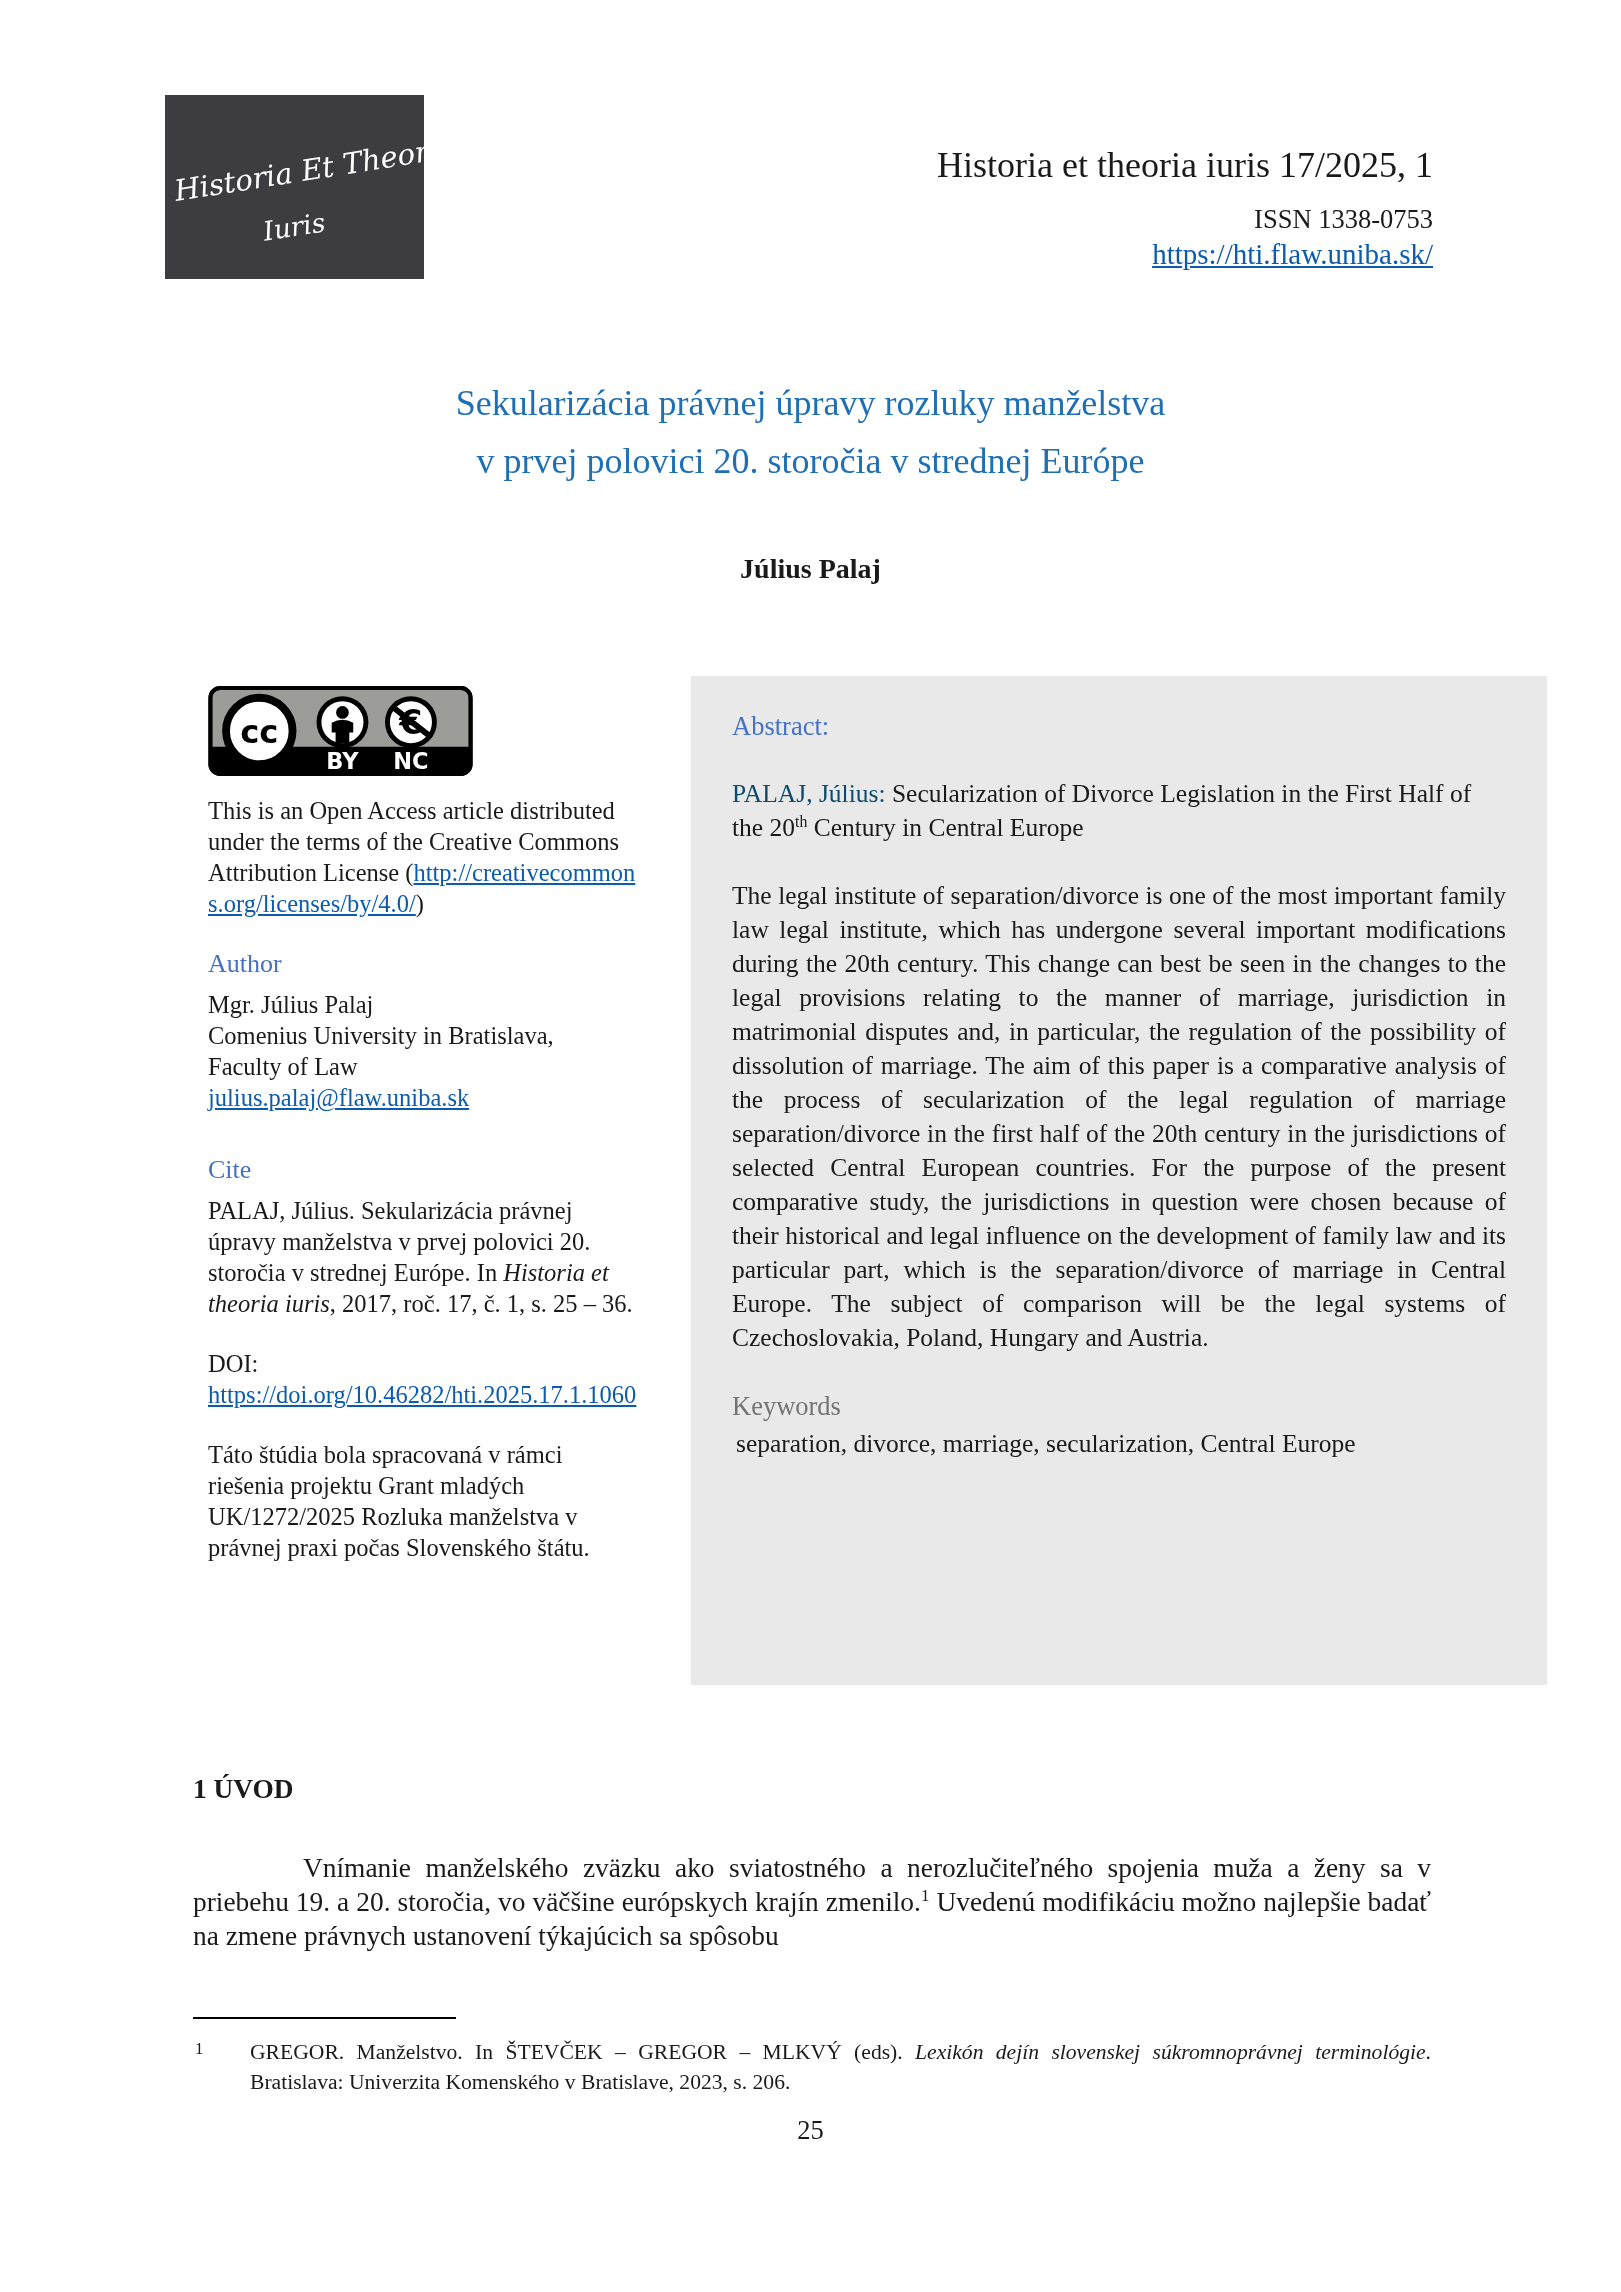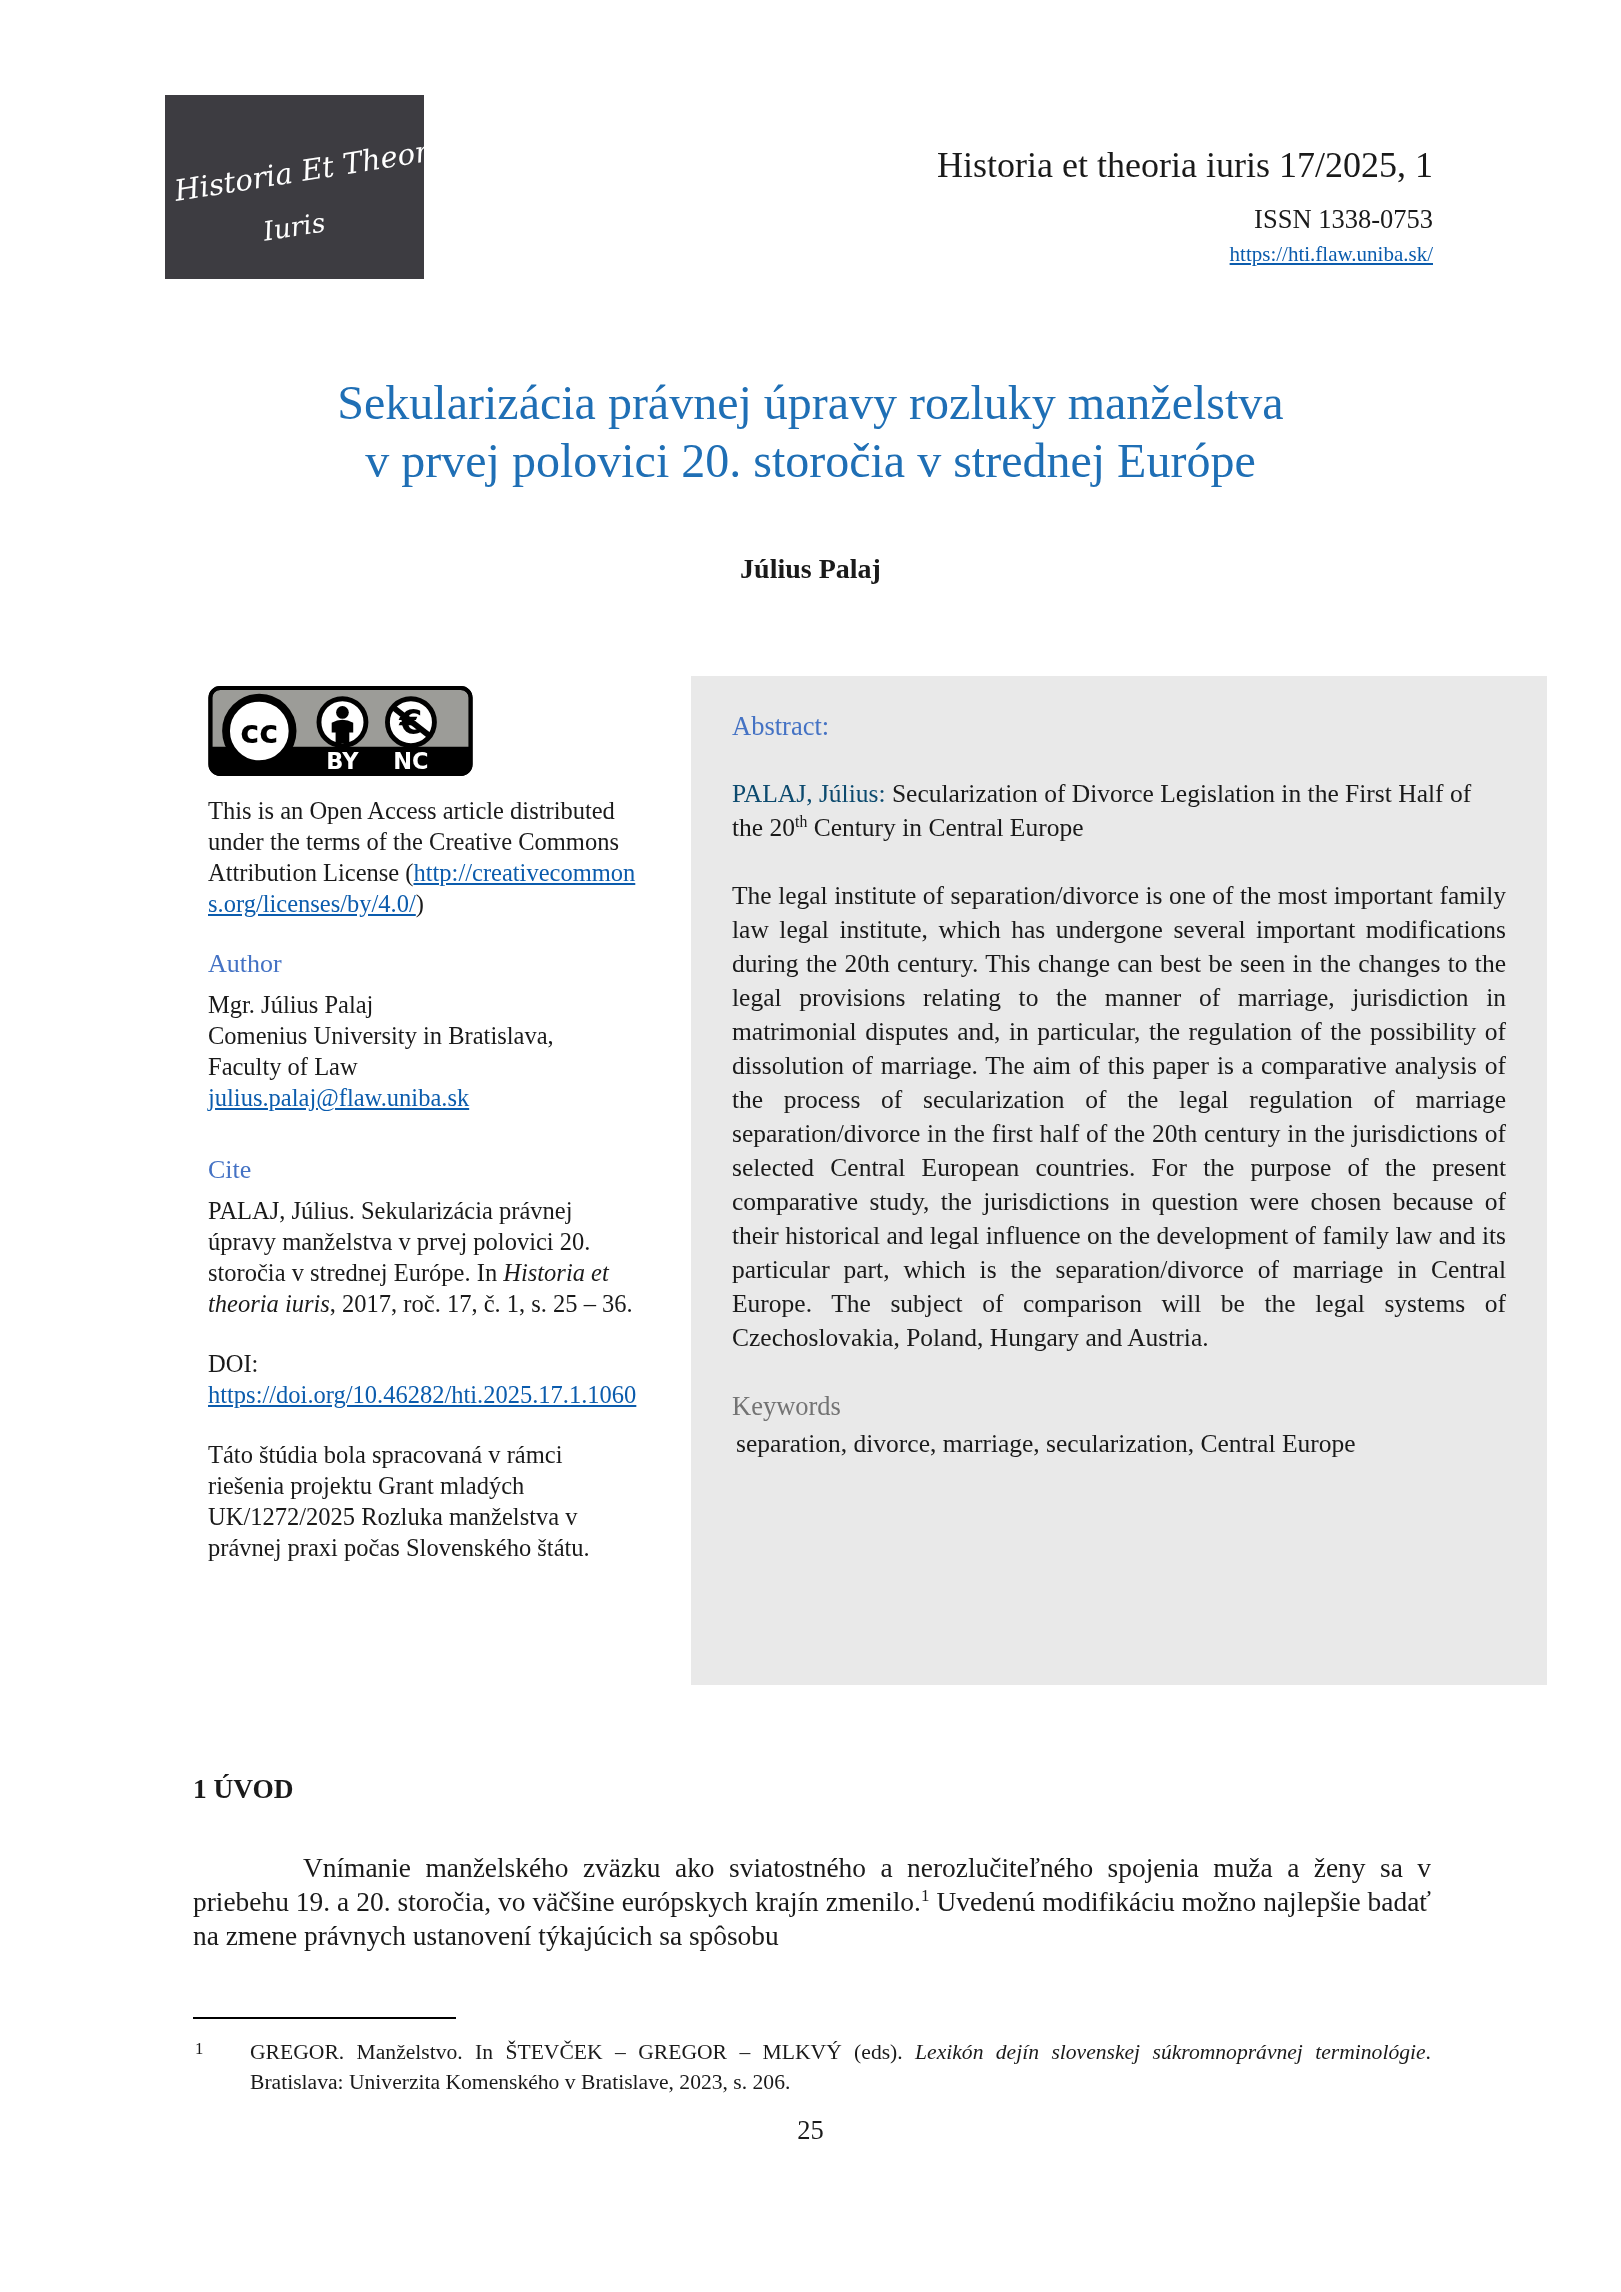--- a/index.html
+++ b/index.html
@@ -18,26 +18,26 @@
     position:absolute; left:7.8px; top:57px; font-size:29px; font-style:italic;
     font-family:"DejaVu Serif", serif; transform:rotate(-9deg); white-space:nowrap;
   }
   .logo-line2 {
     position:absolute; left:98px; top:116px; font-size:26.5px; font-style:italic;
     font-family:"DejaVu Serif", serif; transform:rotate(-9deg);
   }
   .header-meta { position:absolute; right:188px; top:143px; text-align:right; }
   .journal-title { font-size:36px; line-height:45px; }
   .issn { font-size:26.5px; line-height:35px; margin-top:14px; }
-  .site-link { font-size:21px; line-height:35px; }
+  .site-link { font-size:29px; line-height:35px; }
 
   
   .title {
     position:absolute; left:0; right:0; top:374px; margin:0; text-align:center;
-    color:#1f6fb5; font-weight:400; font-size:48px; line-height:58px;
+    color:#1f6fb5; font-weight:400; font-size:36px; line-height:58px;
   }
   .author-name {
     position:absolute; left:0; right:0; top:553px; text-align:center;
     font-weight:bold; font-size:28px;
   }
 
   
   .left-col { position:absolute; left:208px; top:686px; width:433px; font-size:24.5px; line-height:31px; }
   .badge-wrap { margin:0 0 11.8px 0; }
   .left-col p { margin:0; }

